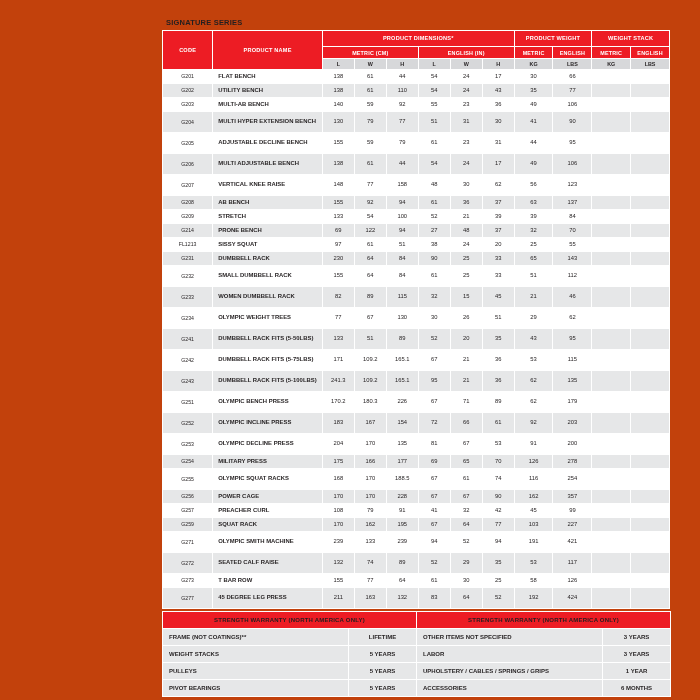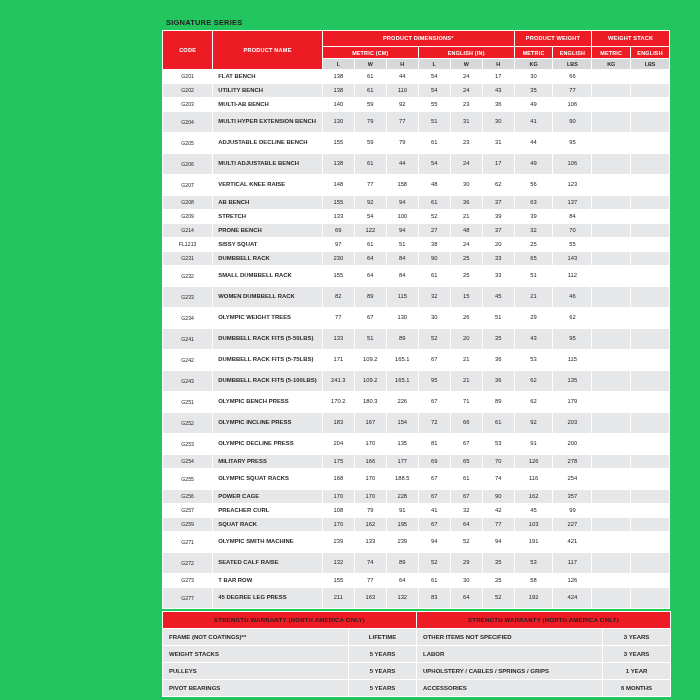--- a/index.html
+++ b/index.html
@@ -7,21 +7,21 @@
     padding: 0;
     width: 700px;
     height: 700px;
     background: #ffffff;
     font-family: "Liberation Sans", sans-serif;
   }
   #sheet {
     position: relative;
     width: 700px;
     height: 700px;
-    background: #22c55e;
+    background: #c2410c;
     box-sizing: border-box;
     padding: 18px 30px 6px 162px;
   }
   .series-title {
     font-size: 7.5px;
     font-weight: bold;
     color: #231f20;
     letter-spacing: .2px;
     padding: 0 0 3px 4px;
   }

